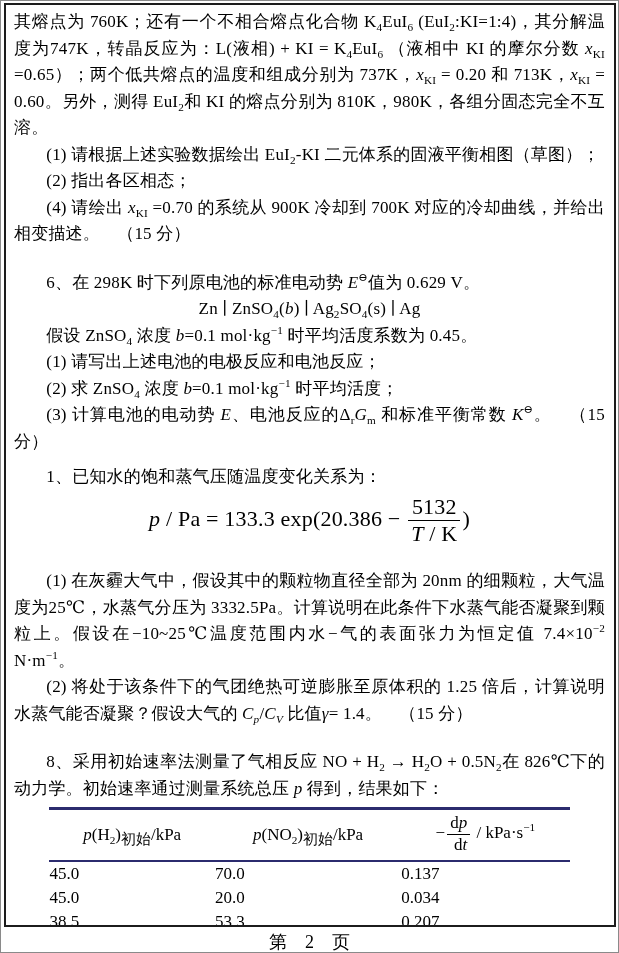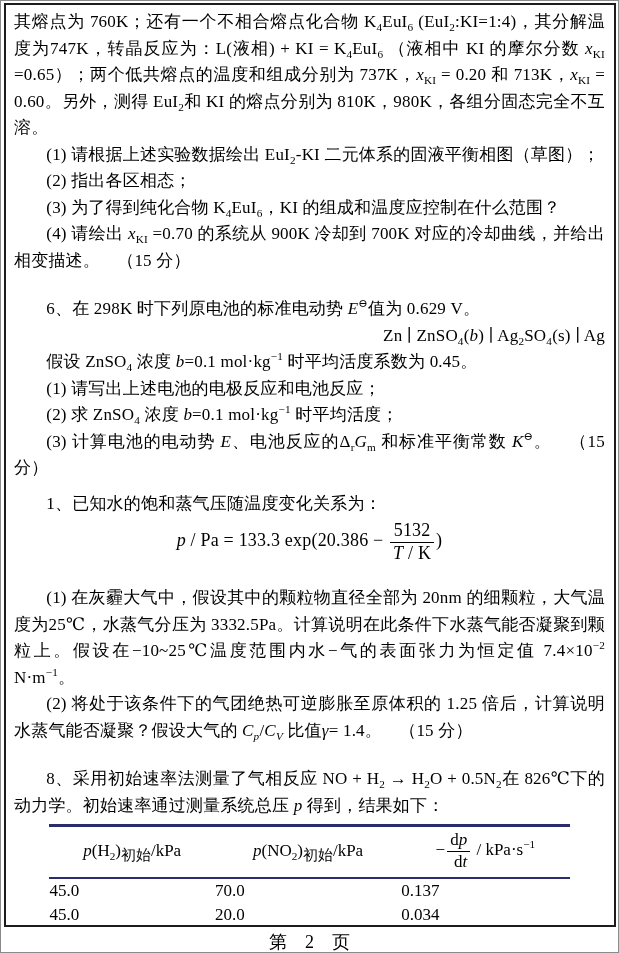--- a/index.html
+++ b/index.html
@@ -23,27 +23,27 @@
     overflow:hidden;
   }
   p.para{
     margin:0;
     font-size:17px;
     line-height:26.5px;
     text-align:justify;
     letter-spacing:0.2px;
   }
   p.indent{text-indent:1.9em;}
-  p.center{text-align:right;text-indent:0;}
+  p.center{text-align:center;text-indent:0;}
   p.gap-lg{margin-top:22px;}
   p.gap-md{margin-top:9px;}
   p.gap-sm{margin-top:21px;}
   p.formula{
     text-align:center;text-indent:0;
-    font-size:18px;
+    font-size:22px;
     margin:3px 0 18px 0;
     line-height:1.2;
   }
   sub,sup{line-height:0;}
   sub{font-size:0.66em;}
   sup{font-size:0.66em;}
   .it{font-style:italic;}
   .small{font-size:0.88em;}
   .frac{
     display:inline-block;
@@ -84,21 +84,20 @@
 </style>
 </head>
 <body>
 
 <div class="page">
   <div class="frame">
     <div>
         <p class="para"><span>其熔点为 760K；还有一个不相合熔点化合物 K</span><sub>4</sub><span>EuI</span><sub>6</sub><span> (EuI</span><sub>2</sub><span>:KI=1:4)，其分解温度为747K，转晶反应为：L(液相) + KI = K</span><sub>4</sub><span>EuI</span><sub>6</sub><span> （液相中 KI 的摩尔分数 </span><span class="it">x</span><sub>KI</sub><span> =0.65）；两个低共熔点的温度和组成分别为 737K，</span><span class="it">x</span><sub>KI</sub><span> = 0.20 和 713K，</span><span class="it">x</span><sub>KI</sub><span> = 0.60。另外，测得 EuI</span><sub>2</sub><span>和 KI 的熔点分别为 810K，980K，各组分固态完全不互溶。</span></p>
         <p class="para indent"><span>(1) 请根据上述实验数据绘出 EuI</span><sub>2</sub><span>-KI 二元体系的固液平衡相图（草图）；</span></p>
         <p class="para indent"><span>(2) 指出各区相态；</span></p>
-        <p class="para indent"><span>(3) 为了得到纯化合物 K</span><sub>4</sub><span>EuI</span><sub>6</sub><span>，KI 的组成和温度应控制在什么范围？</span></p>
         <p class="para indent"><span>(4) 请绘出 </span><span class="it">x</span><sub>KI</sub><span> =0.70 的系统从 900K 冷却到 700K 对应的冷却曲线，并给出相变描述。　（15 分）</span></p>
         <p class="para indent gap-lg"><span>6、在 298K 时下列原电池的标准电动势 </span><span class="it">E</span><sup>⊖</sup><span>值为 0.629 V。</span></p>
         <p class="para center"><span>Zn ∣ ZnSO</span><sub>4</sub><span>(</span><span class="it">b</span><span>) ∣ Ag</span><sub>2</sub><span>SO</span><sub>4</sub><span>(s) ∣ Ag</span></p>
         <p class="para indent"><span>假设 ZnSO</span><sub>4</sub><span> 浓度 </span><span class="it">b</span><span>=0.1 mol·kg</span><sup>−1</sup><span> 时平均活度系数为 0.45。</span></p>
         <p class="para indent"><span>(1) 请写出上述电池的电极反应和电池反应；</span></p>
         <p class="para indent"><span>(2) 求 ZnSO</span><sub>4</sub><span> 浓度 </span><span class="it">b</span><span>=0.1 mol·kg</span><sup>−1</sup><span> 时平均活度；</span></p>
         <p class="para indent"><span>(3) 计算电池的电动势 </span><span class="it">E</span><span>、电池反应的Δ</span><sub>r</sub><span class="it">G</span><sub>m</sub><span> 和标准平衡常数 </span><span class="it">K</span><sup>⊖</sup><span>。　（15 分）</span></p>
         <p class="para indent gap-md"><span>1、已知水的饱和蒸气压随温度变化关系为：</span></p>
         <p class="para formula"><span class="it">p</span><span> / Pa = 133.3 exp(20.386 − </span><span class="frac"><span class="num"><span>5132</span></span><span class="den"><span class="it">T</span><span> / K</span></span></span><span>)</span></p>
         <p class="para indent gap-sm"><span>(1) 在灰霾大气中，假设其中的颗粒物直径全部为 20nm 的细颗粒，大气温度为25℃，水蒸气分压为 3332.5Pa。计算说明在此条件下水蒸气能否凝聚到颗粒上。假设在−10~25℃温度范围内水−气的表面张力为恒定值 7.4×10</span><sup>−2</sup><span> N·m</span><sup>−1</sup><span>。</span></p>

